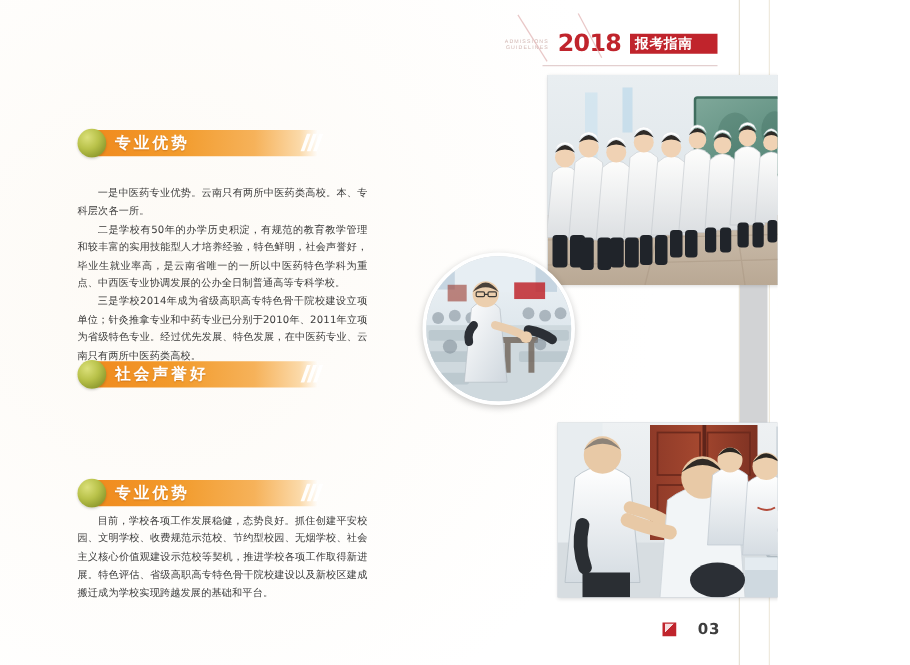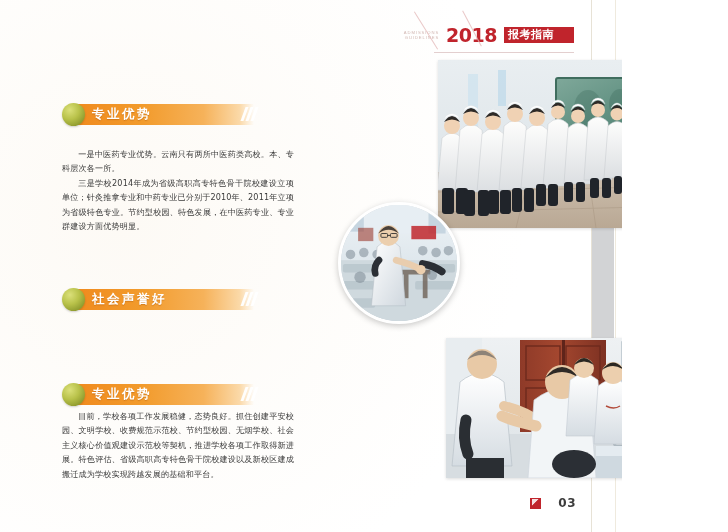--- a/index.html
+++ b/index.html
@@ -204,21 +204,22 @@
     <div class="sec-title">专业优势</div>
     <div class="sec-slashes">
         <i></i>
         <i></i>
         <i></i>
       </div>
   </div>
 
   <div class="body-col" style="top:130px;margin-top:17px;">
     <p>一是中医药专业优势。云南只有两所中医药类高校。本、专科层次各一所。</p>
-    <p>三是学校2014年成为省级高职高专特色骨干院校建设立项单位；针灸推拿专业和中药专业已分别于2010年、2011年立项为省级特色专业。节约型校园、特色发展，在中医药专业、专业群建设方面优势明显。</p>
+    <p>二是学校有50年的办学历史积淀，有规范的教育教学管理和较丰富的实用技能型人才培养经验，特色鲜明，社会声誉好，毕业生就业率高，是云南省唯一的一所以中医药特色学科为重点、中西医专业协调发展的公办全日制普通高等专科学校。</p>
+    <p>三是学校2014年成为省级高职高专特色骨干院校建设立项单位；针灸推拿专业和中药专业已分别于2010年、2011年立项为省级特色专业。经过优先发展、特色发展，在中医药专业、云南只有两所中医药类高校。</p>
   </div>
 
   <div class="sec-head" style="top:289px;">
     <div class="sec-bar"></div>
     <div class="sec-ball"></div>
     <div class="sec-title">社会声誉好</div>
     <div class="sec-slashes">
         <i></i>
         <i></i>
         <i></i>

